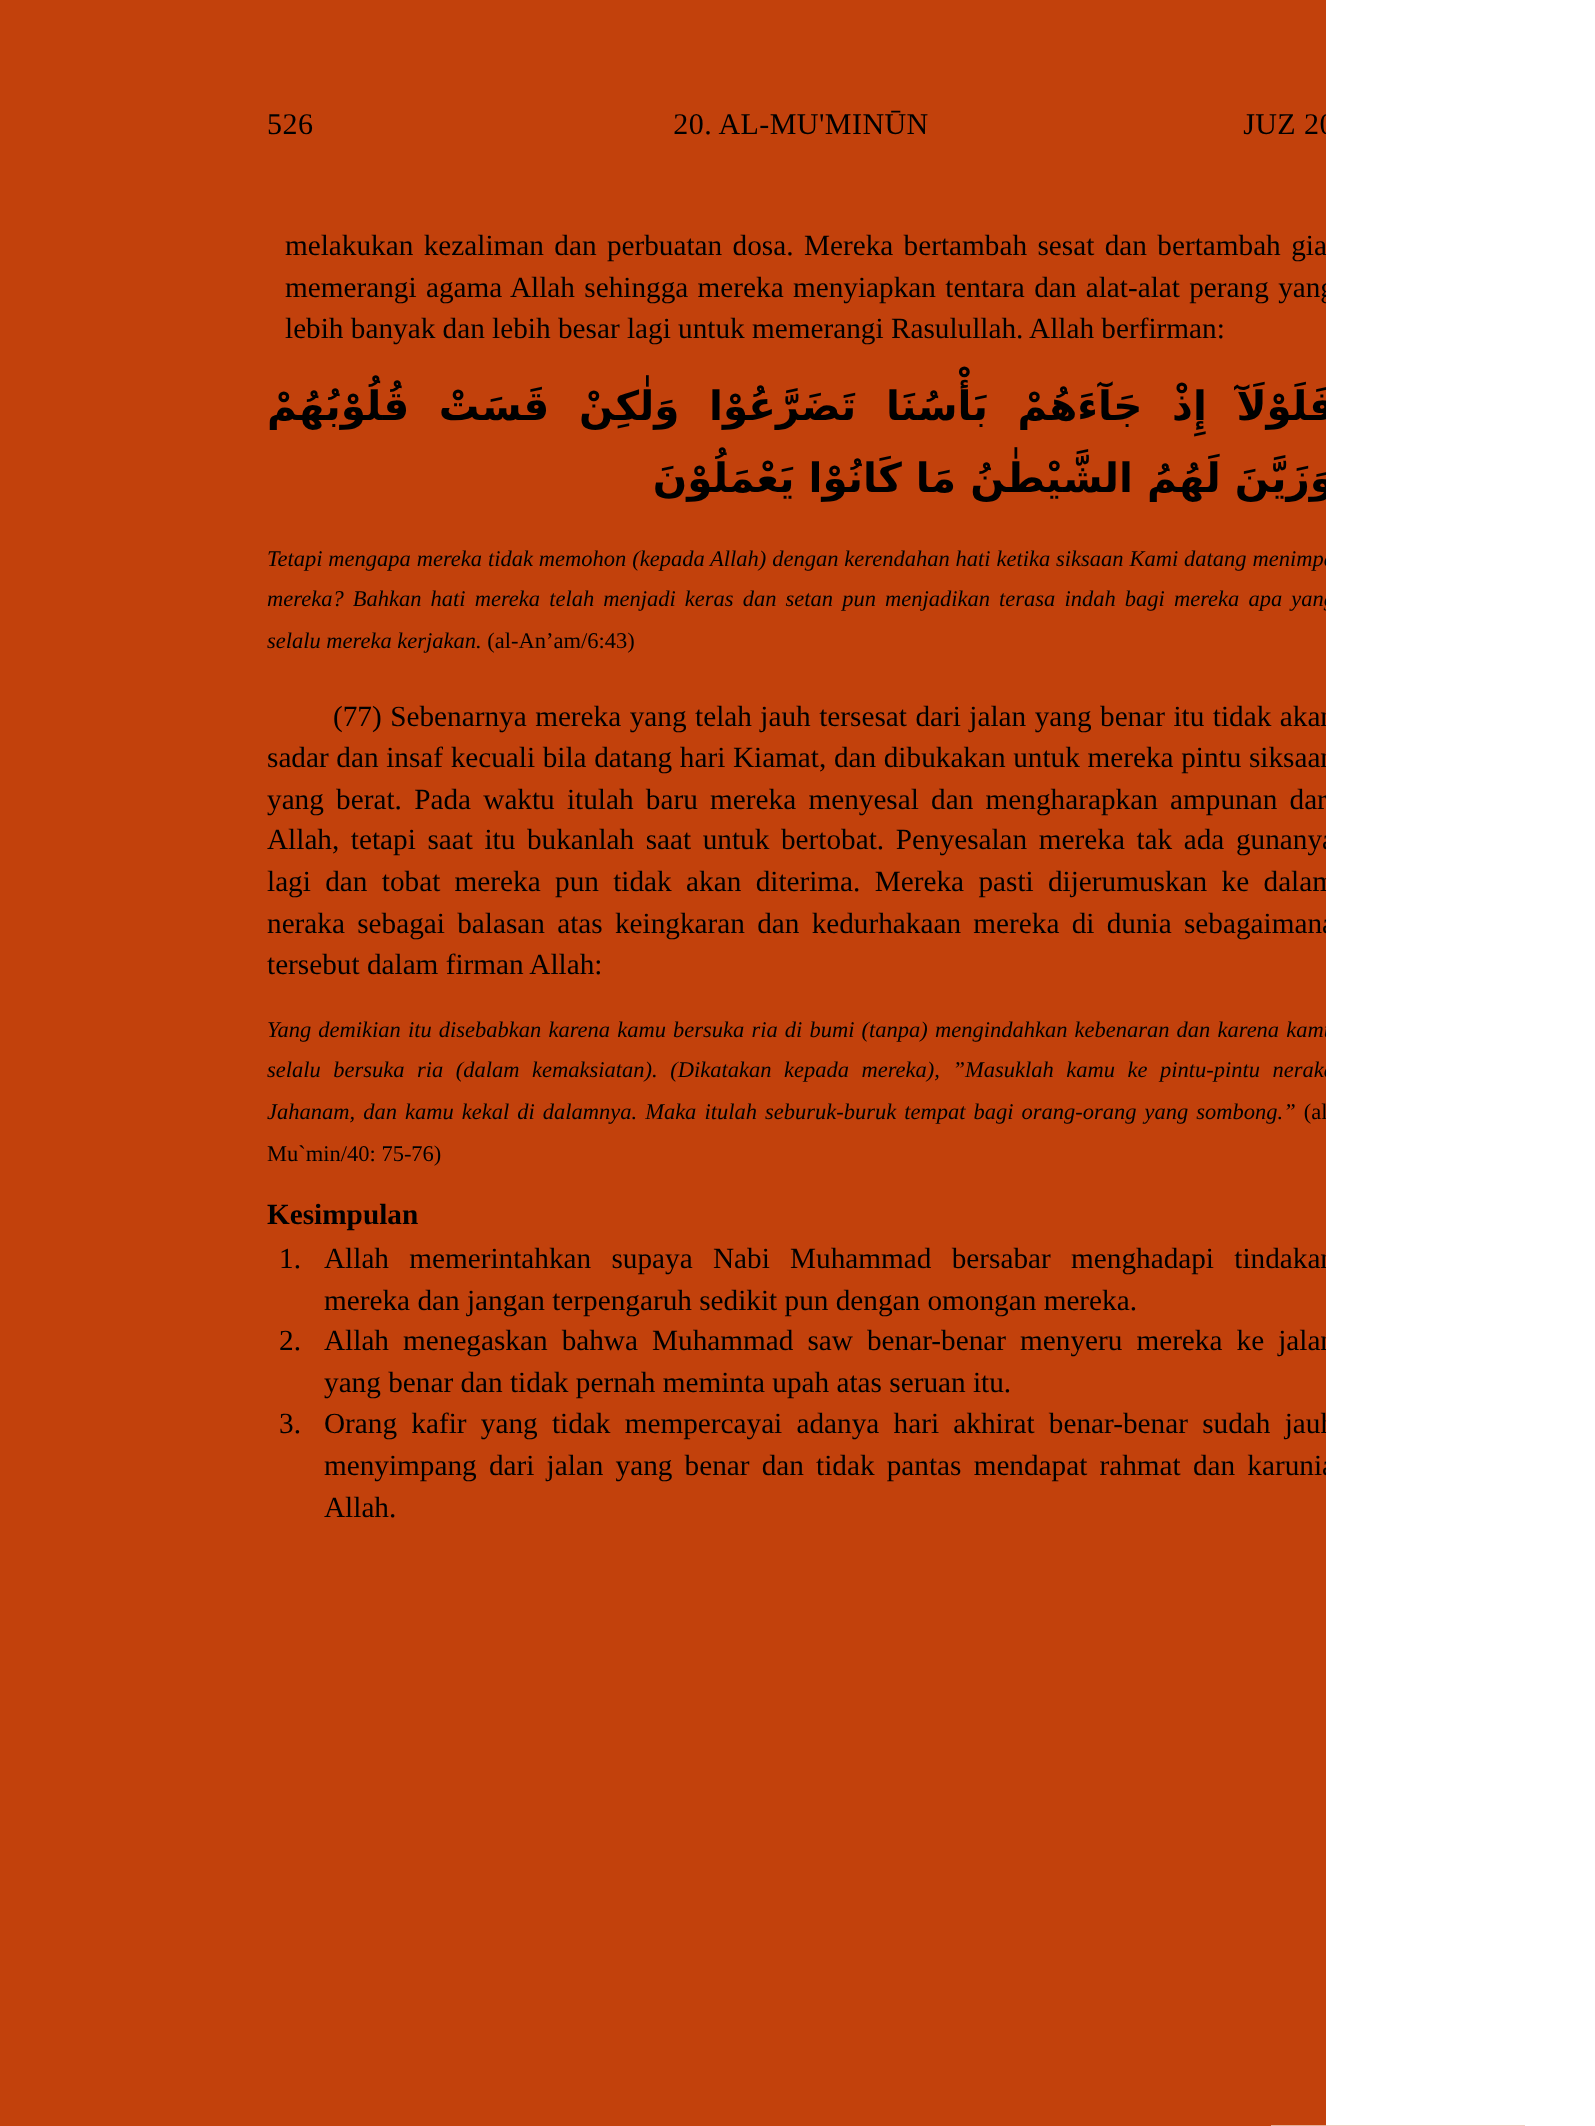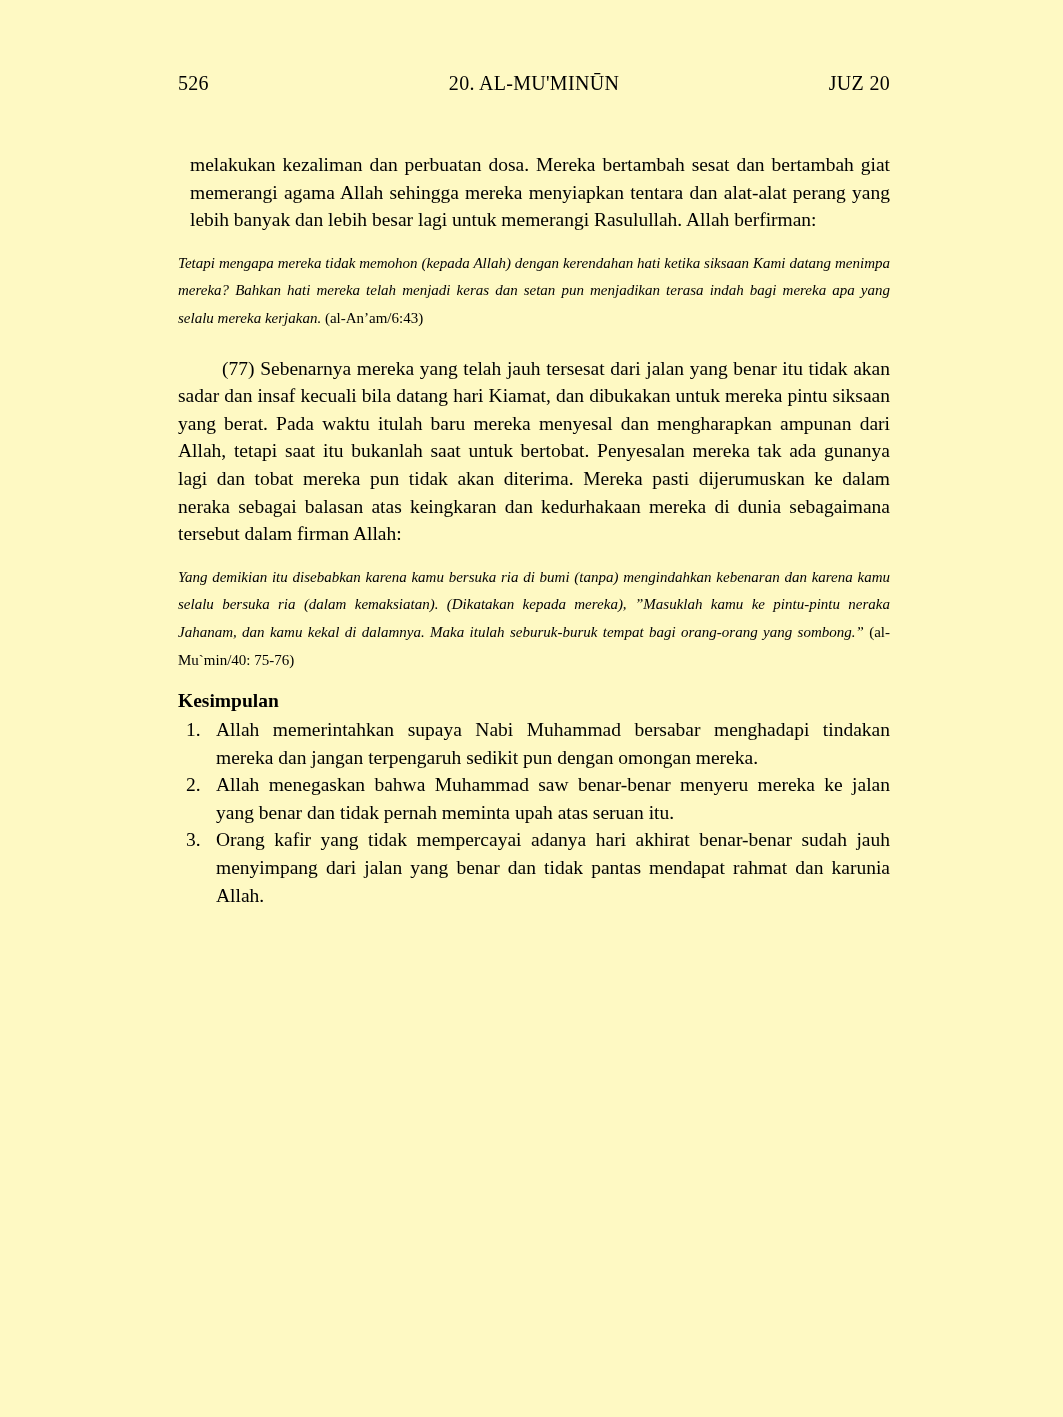--- a/index.html
+++ b/index.html
@@ -3,23 +3,23 @@
 <meta charset="utf-8">
 <title>526 — 23. AL-MU'MINŪN — JUZ 18</title>
 <style>
   html, body {
     margin: 0;
     padding: 0;
     background: #ffffff;
   }
   .page {
     position: relative;
-    width: 1063px;
+    width: 884px;
     height: 1417px;
-    background: #fef9c3;
+    background: #c2410c;
     color: #000000;
     font-family: "Liberation Serif", "DejaVu Serif", serif;
     overflow: hidden;
   }
   .content {
     position: absolute;
     left: 178px;
     top: 72px;
     width: 712px;
   }
@@ -97,20 +97,21 @@
   <div class="content">
 
     <div class="running-header">
       <span>526</span>
       <span class="hdr-center">20. AL-MU'MINŪN</span>
       <span>JUZ 20</span>
     </div>
 
     <p class="body-para para1">melakukan kezaliman dan perbuatan dosa. Mereka bertambah sesat dan bertambah giat memerangi agama Allah sehingga mereka menyiapkan tentara dan alat-alat perang yang lebih banyak dan lebih besar lagi untuk memerangi Rasulullah. Allah berfirman:</p>
 
+    <div class="arabic-verse" dir="rtl">فَلَوْلَآ إِذْ جَآءَهُمْ بَأْسُنَا تَضَرَّعُوْا وَلٰكِنْ قَسَتْ قُلُوْبُهُمْ وَزَيَّنَ لَهُمُ الشَّيْطٰنُ مَا كَانُوْا يَعْمَلُوْنَ</div>
 
     <p class="translation"><span class="ital">Tetapi mengapa mereka tidak memohon (kepada Allah) dengan kerendahan hati ketika siksaan Kami datang menimpa mereka? Bahkan hati mereka telah menjadi keras dan setan pun menjadikan terasa indah bagi mereka apa yang selalu mereka kerjakan. </span><span class="ref">(al-An’am/6:43)</span></p>
 
     <p class="body-para para2 para-indent">(77) Sebenarnya mereka yang telah jauh tersesat dari jalan yang benar itu tidak akan sadar dan insaf kecuali bila datang hari Kiamat, dan dibukakan untuk mereka pintu siksaan yang berat. Pada waktu itulah baru mereka menyesal dan mengharapkan ampunan dari Allah, tetapi saat itu bukanlah saat untuk bertobat. Penyesalan mereka tak ada gunanya lagi dan tobat mereka pun tidak akan diterima. Mereka pasti dijerumuskan ke dalam neraka sebagai balasan atas keingkaran dan kedurhakaan mereka di dunia sebagaimana tersebut dalam firman Allah:</p>
 
 
     <p class="translation"><span class="ital">Yang demikian itu disebabkan karena kamu bersuka ria di bumi (tanpa) mengindahkan kebenaran dan karena kamu selalu bersuka ria (dalam kemaksiatan). (Dikatakan kepada mereka), ”Masuklah kamu ke pintu-pintu neraka Jahanam, dan kamu kekal di dalamnya. Maka itulah seburuk-buruk tempat bagi orang-orang yang sombong.” </span><span class="ref">(al-Mu`min/40: 75-76)</span></p>
 
     <div class="kesimpulan-title">Kesimpulan</div>
 

